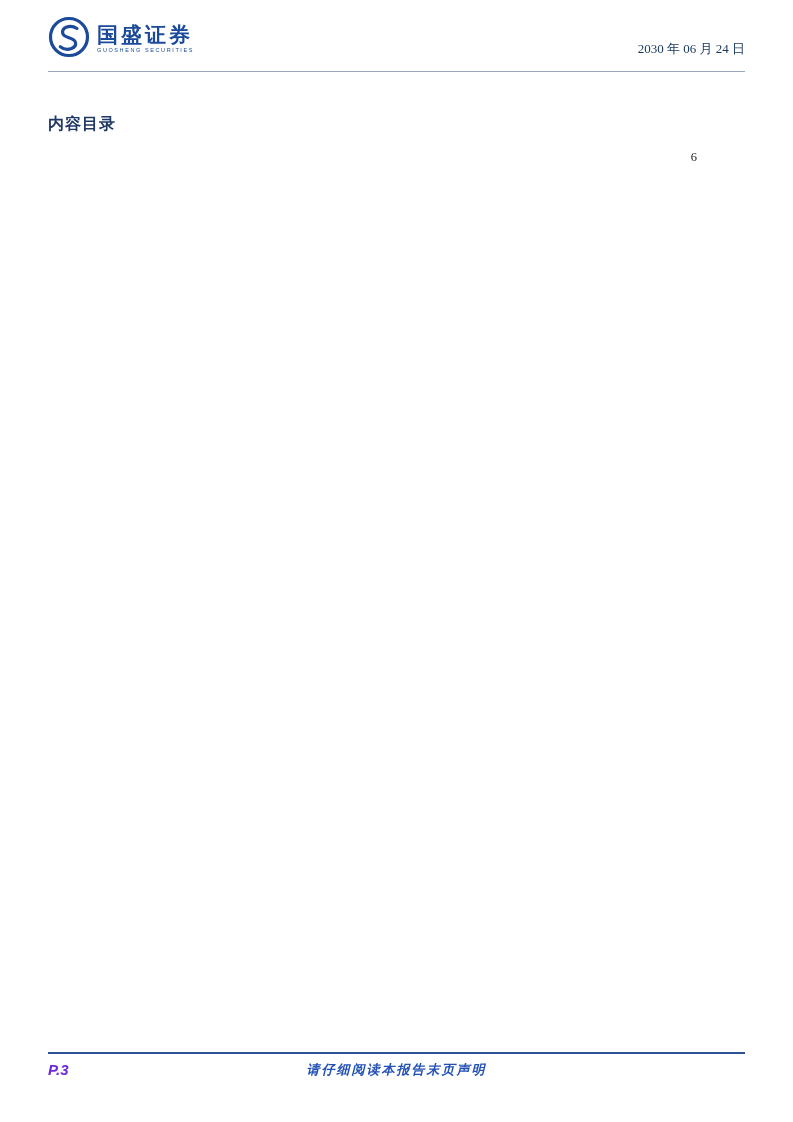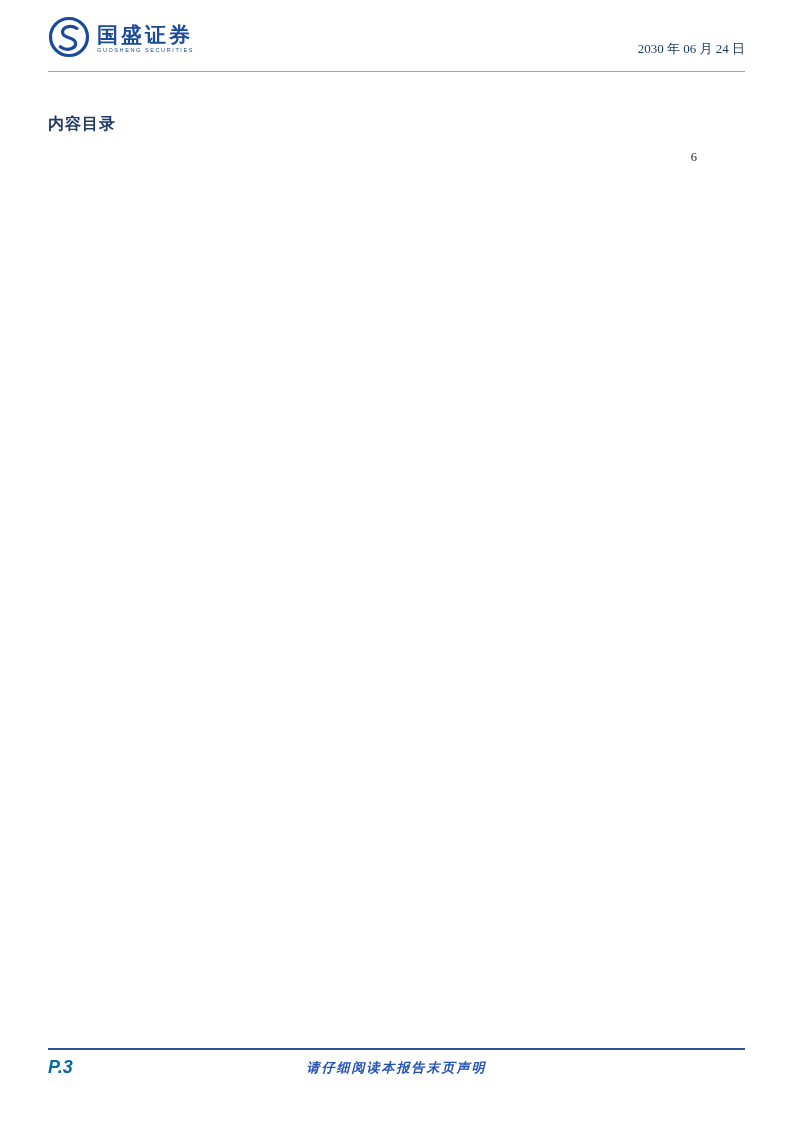--- a/index.html
+++ b/index.html
@@ -46,21 +46,21 @@
 
   
   .footer {
     position:absolute; left:48px; right:48px; bottom:44px;
     border-top:2px solid #2e5395;
     padding-top:7px;
     display:flex; align-items:center;
   }
   .pageno {
     font-family:"Liberation Sans", sans-serif;
-    font-size:18px; font-weight:bold; font-style:italic; color:#0369a1;
+    font-size:15px; font-weight:bold; font-style:italic; color:#6d28d9;
   }
   .disclaimer {
     position:absolute; left:0; right:0; text-align:center;
     font-size:13px; font-weight:bold; font-style:italic; color:#2251b5;
     letter-spacing:2px;
   }
 </style>
 </head>
 <body>
 

